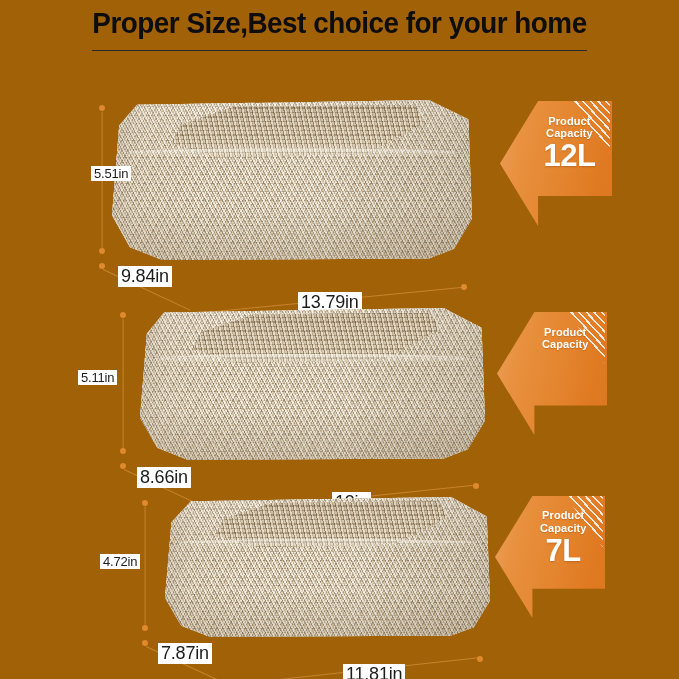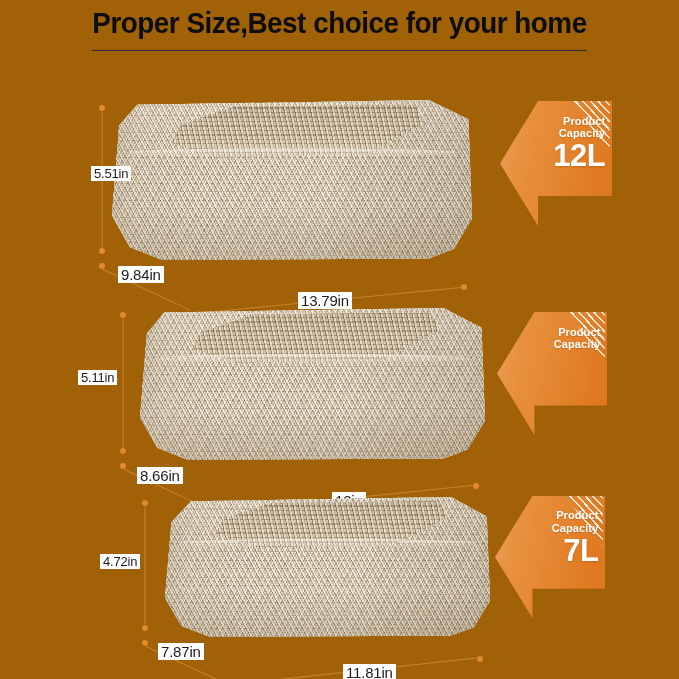--- a/index.html
+++ b/index.html
@@ -96,37 +96,37 @@
   .badge-stripes{
     position:absolute;right:2%;top:0;width:34%;height:42%;
     clip-path:polygon(100% 0,100% 100%,0 0);
     background:repeating-linear-gradient(47deg,
       rgba(255,255,255,0.0) 0px, rgba(255,255,255,0.0) 4px,
       rgba(255,255,255,0.85) 4px, rgba(255,255,255,0.85) 5.6px);
     pointer-events:none;
   }
   .badge-text{
     position:absolute;left:30%;right:6%;top:11%;
-    text-align:right;color:#fff;pointer-events:none;
+    text-align:center;color:#fff;pointer-events:none;
   }
   .badge-cap{
     font-size:11px;font-weight:bold;line-height:1.12;
     text-shadow:0 1px 1px rgba(140,70,10,0.35);letter-spacing:0.1px;
   }
   .badge-val{
     font-size:31px;font-weight:bold;line-height:1.02;margin-top:1px;
     text-shadow:0 1px 2px rgba(140,70,10,0.40);letter-spacing:-0.5px;
   }
 
   
   .dim-line{position:absolute;background:#c8822f;transform-origin:0 50%;height:1.2px;}
   .dim-dot{position:absolute;width:6px;height:6px;border-radius:50%;background:#e08a2e;
     box-shadow:0 0 0 0.5px rgba(150,90,20,0.45);}
   .dim-label{
-    position:absolute;font-size:15px;color:#1c1c1c;white-space:nowrap;
+    position:absolute;font-size:18px;color:#1c1c1c;white-space:nowrap;
     background:#fff;padding:0 3px;letter-spacing:-0.2px;
   }
   .dim-label.v{font-size:13px;}
 </style>
 </head>
 <body>
 
 <div class="stage">
 
   <div class="header">

